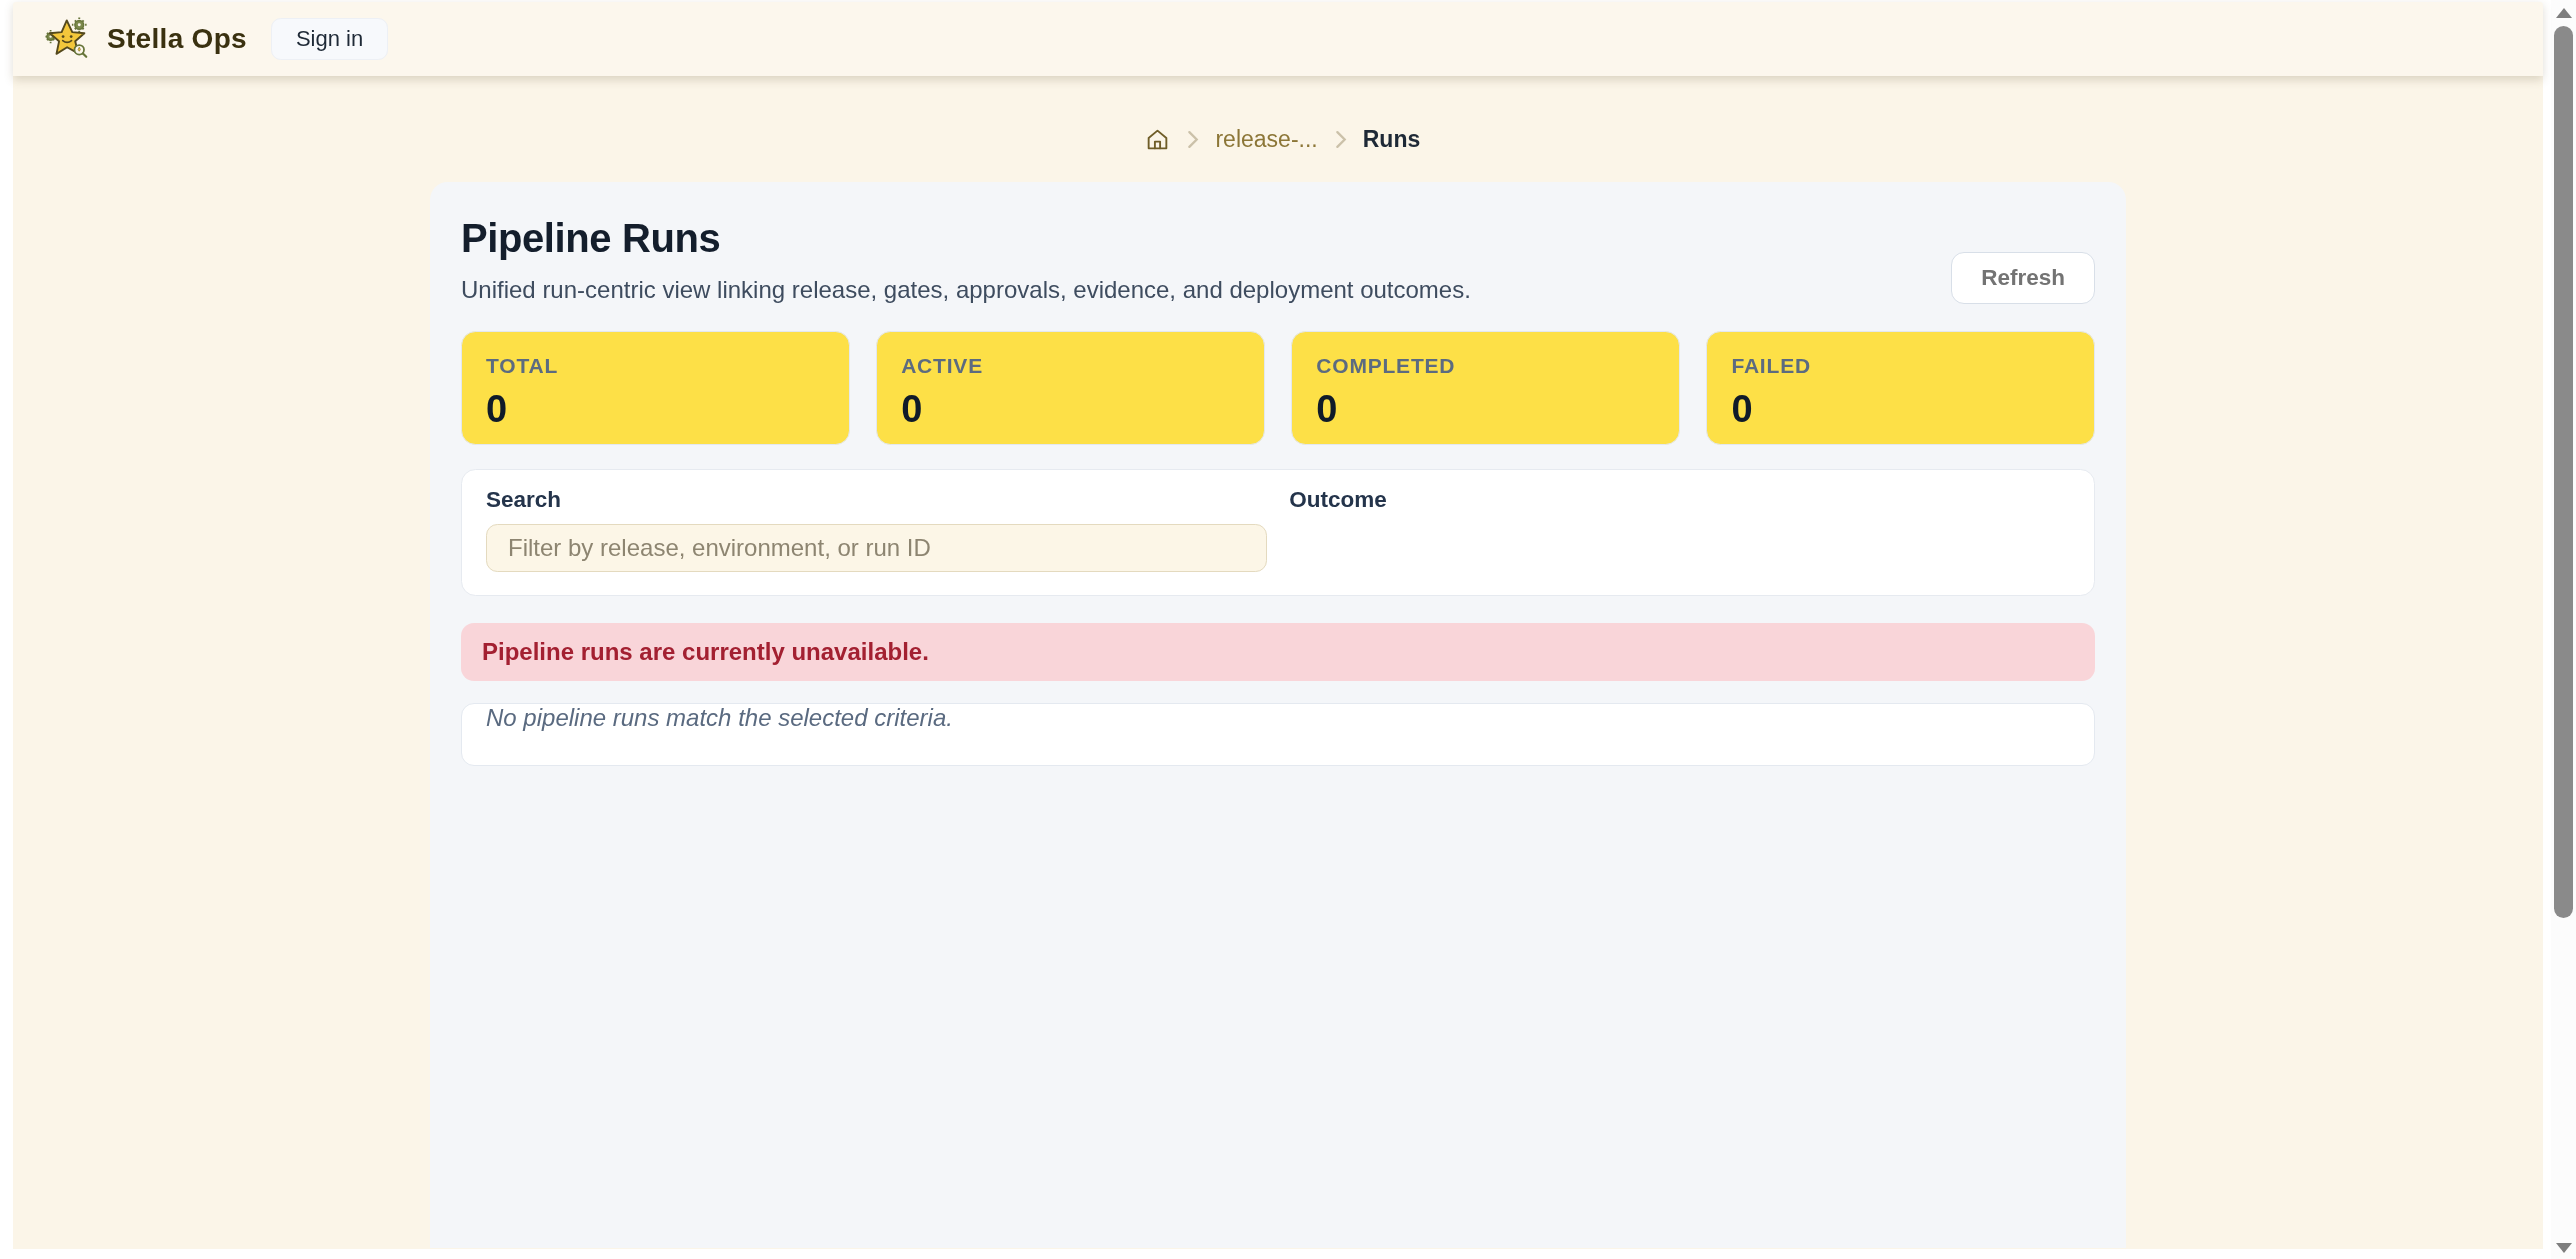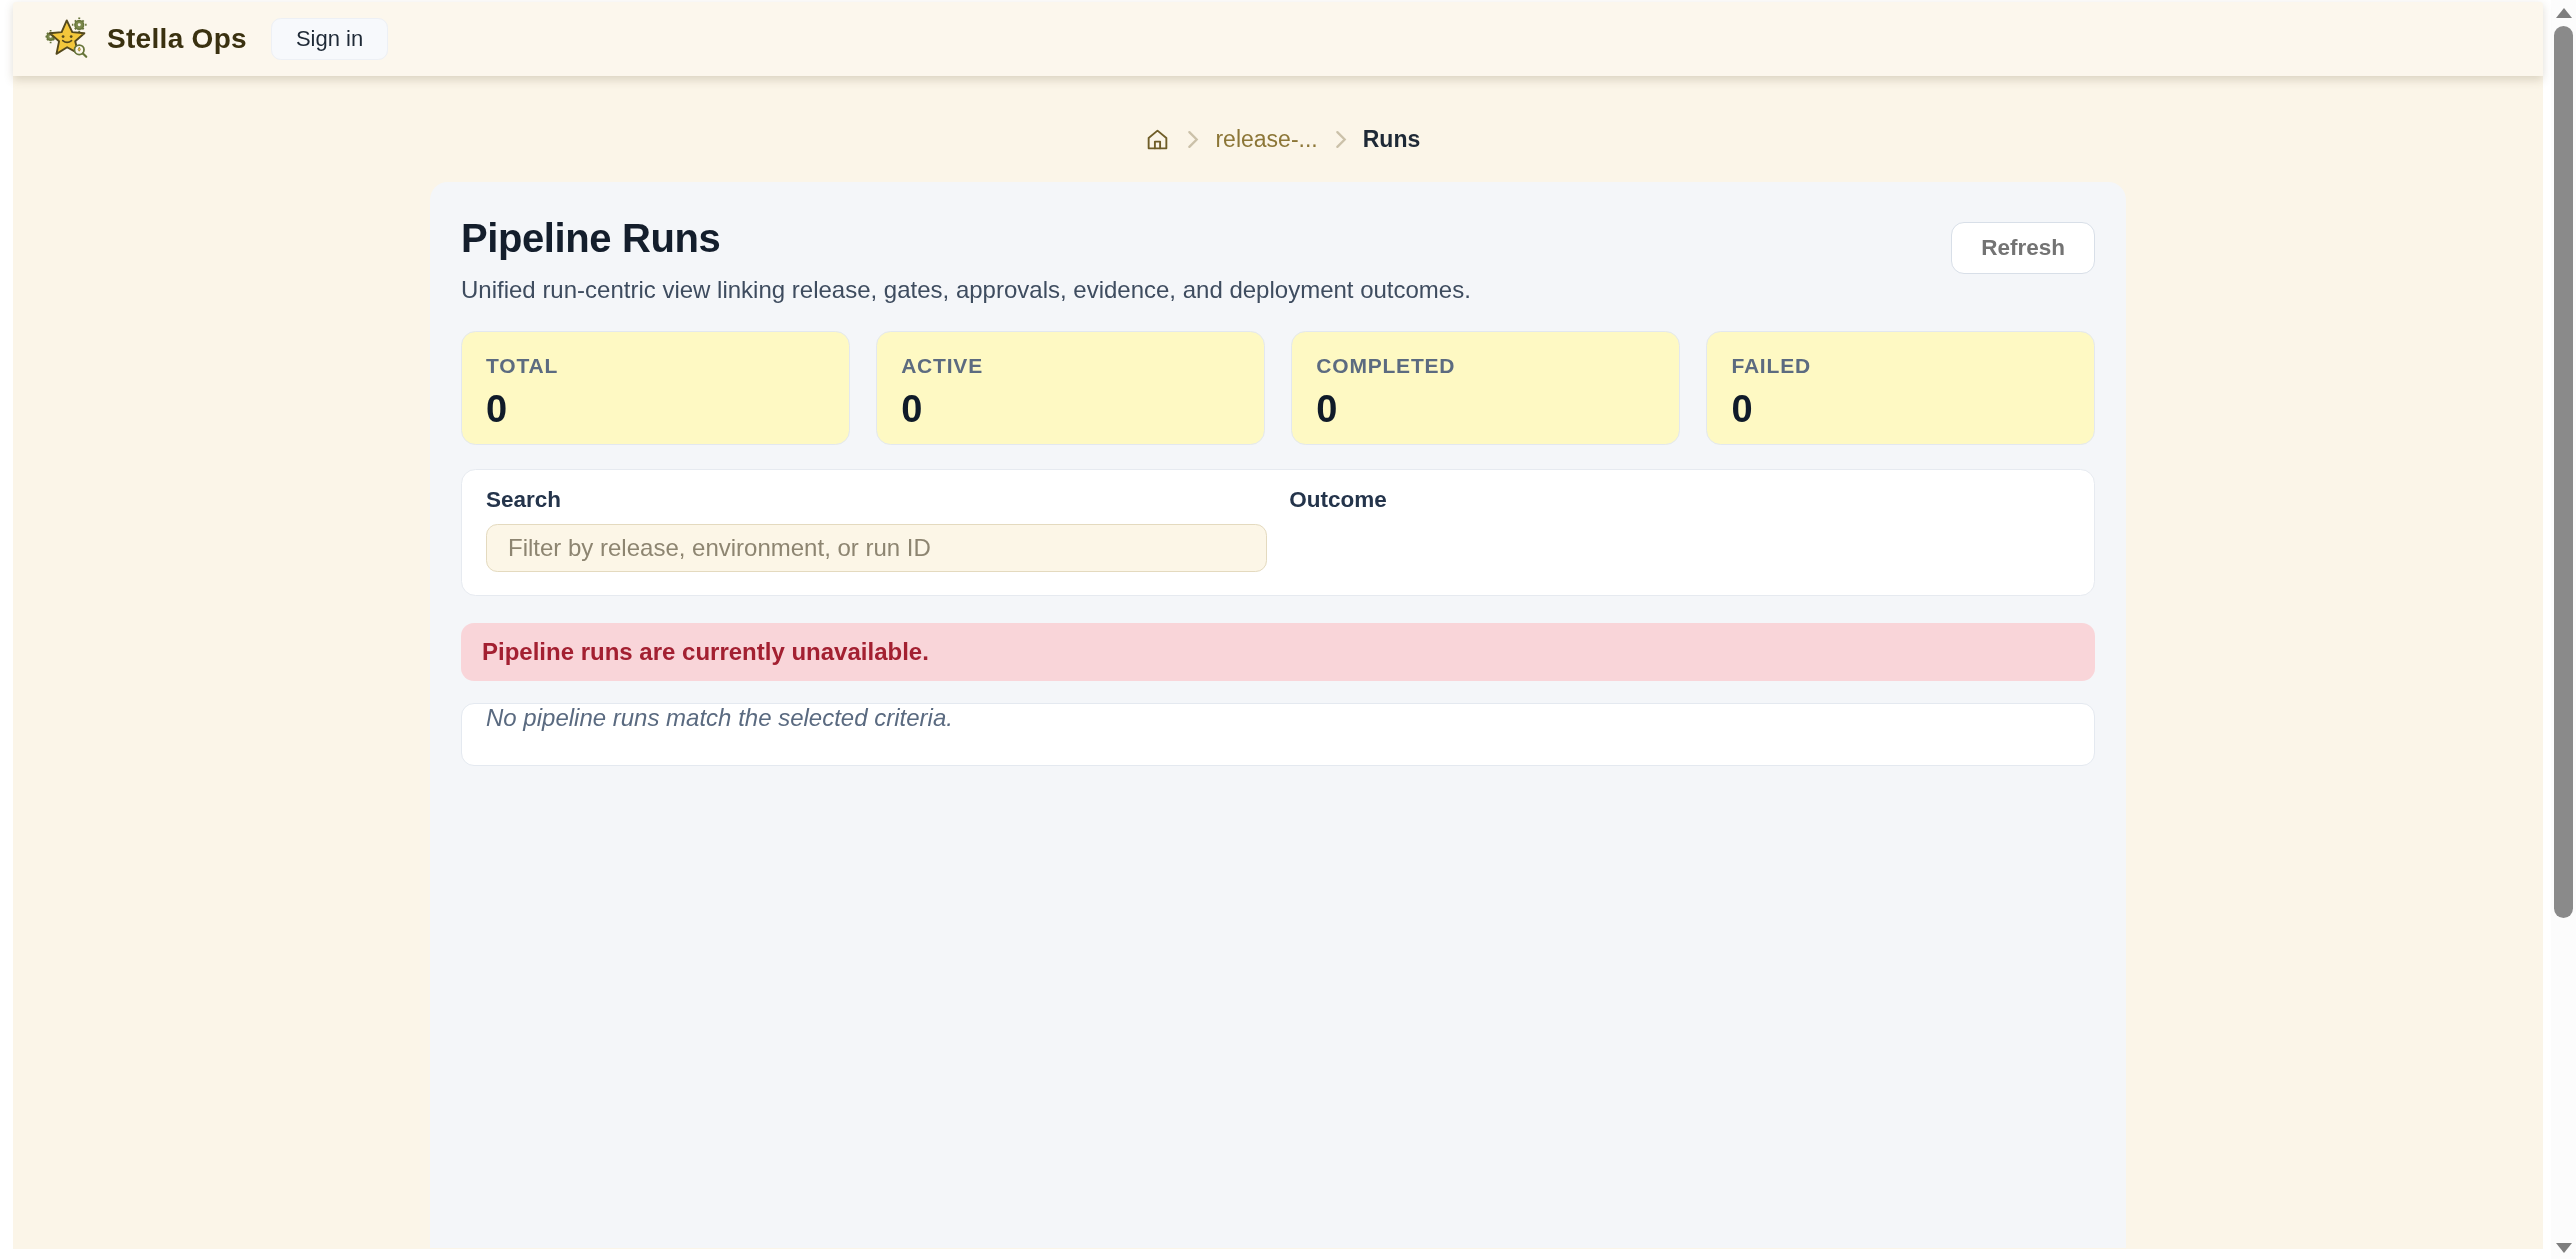--- a/index.html
+++ b/index.html
@@ -29,30 +29,30 @@
   
   .breadcrumb { display:flex; align-items:center; gap:16px; padding-left:9.7px; height:27px;justify-content:center; }
   .crumb-home svg { width:25px; height:25px; display:block; }
   .crumb-sep svg { width:13px; height:21px; display:block; }
   .crumb-link { font-size:23px; color:#8C7637; cursor:pointer; }
   .crumb-current { font-size:23px; color:#1E2936; font-weight:600; }
 
   
   .main-card { margin-top:29px; height:1066px; background:#F4F6F9;
                border-radius:17.7px 17.7px 0 0; padding:34px 31px; }
-  .card-head { display:flex; justify-content:space-between; align-items:flex-start; }
+  .card-head { display:flex; justify-content:space-between; align-items:flex-end; }
   .page-title { font-size:40px; font-weight:800; color:#141E2C; letter-spacing:-0.4px; }
   .page-sub { margin-top:14.5px; font-size:24px; color:#3E4C5F; }
   .refresh-btn { flex:none; margin-top:6.4px; height:52px; padding:0 29px; background:#ffffff;
                  border:1.6px solid #D8DFE8; border-radius:13px; font-size:22.5px; font-weight:700;
                  color:#737373; display:flex; align-items:center; cursor:pointer; }
 
   
   .stats { display:grid; grid-template-columns:repeat(4,1fr); gap:26.6px; margin-top:27px; }
-  .stat-card { background:#fef9c3; border:1.6px solid #E3E8EF; border-radius:14.5px;
+  .stat-card { background:#fde047; border:1.6px solid #E3E8EF; border-radius:14.5px;
                padding:22.5px 24px; height:114px; }
   .stat-label { font-size:21px; font-weight:700; color:#5C6B80; letter-spacing:0.8px; }
   .stat-value { margin-top:9.7px; font-size:38px; font-weight:800; color:#101B29; }
 
   
   .filter-panel { margin-top:24px; background:#ffffff; border:1.6px solid #E6EAF0;
                   border-radius:14.5px; padding:17.7px 24px 22.5px;
                   display:grid; grid-template-columns:1fr 1fr; column-gap:22.5px; }
   .f-label { font-size:22.5px; font-weight:600; color:#24344B; margin-bottom:11.3px; }
   .search-input { width:100%; height:48px; border-radius:11.3px; border:1.6px solid #E4DABF;

